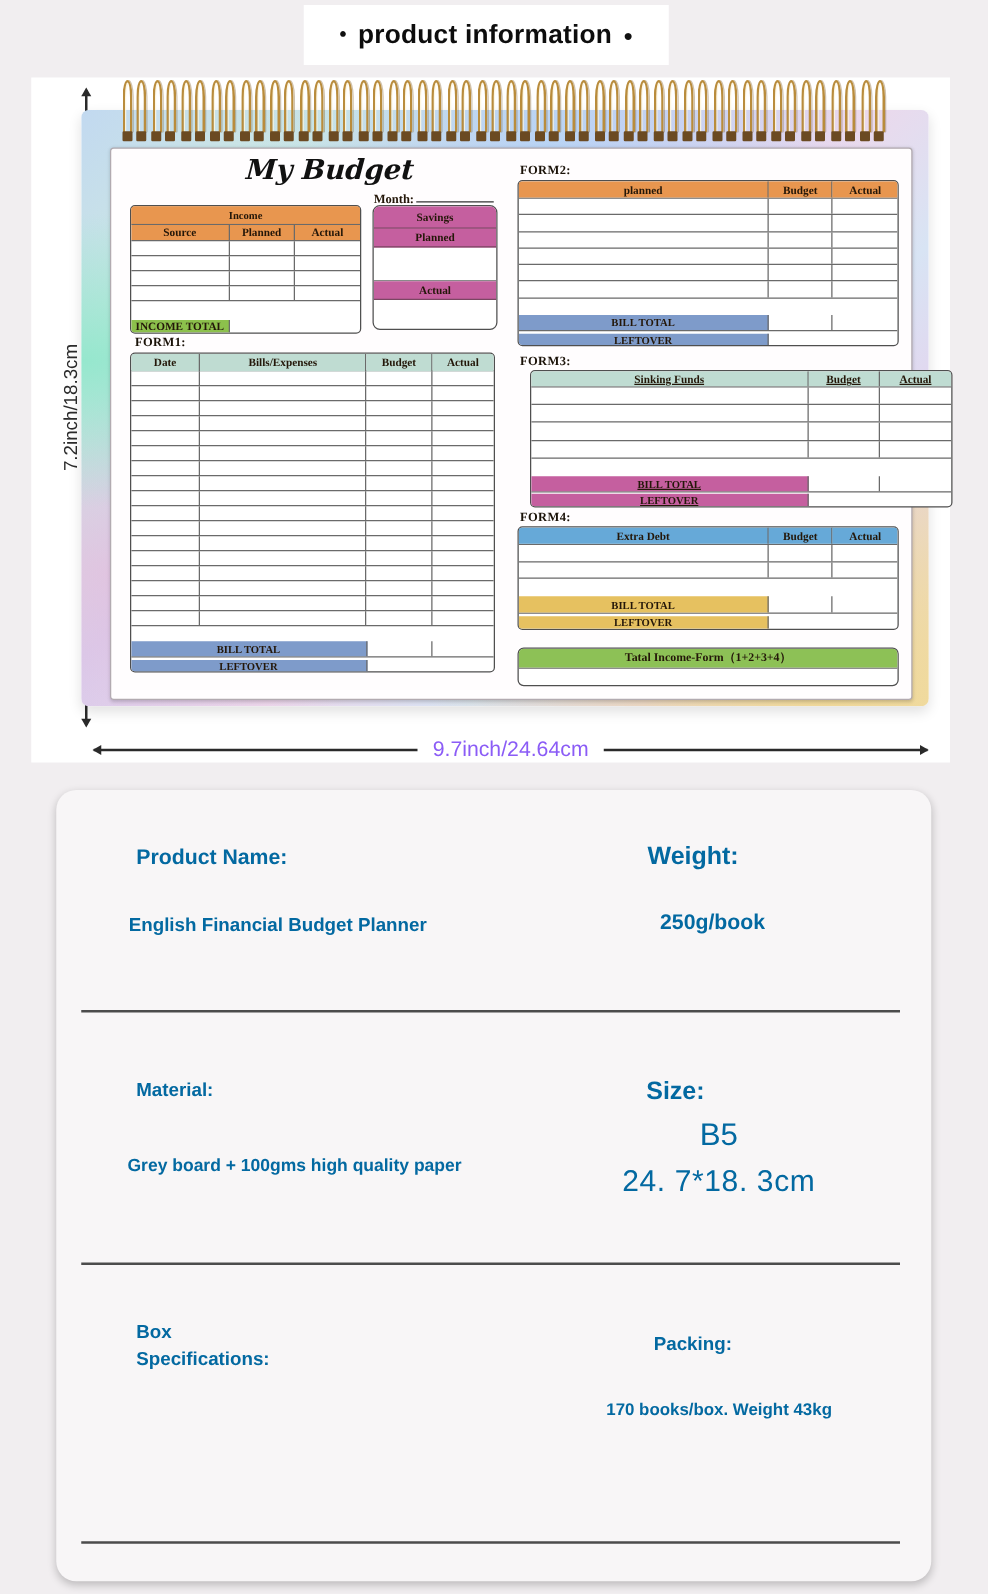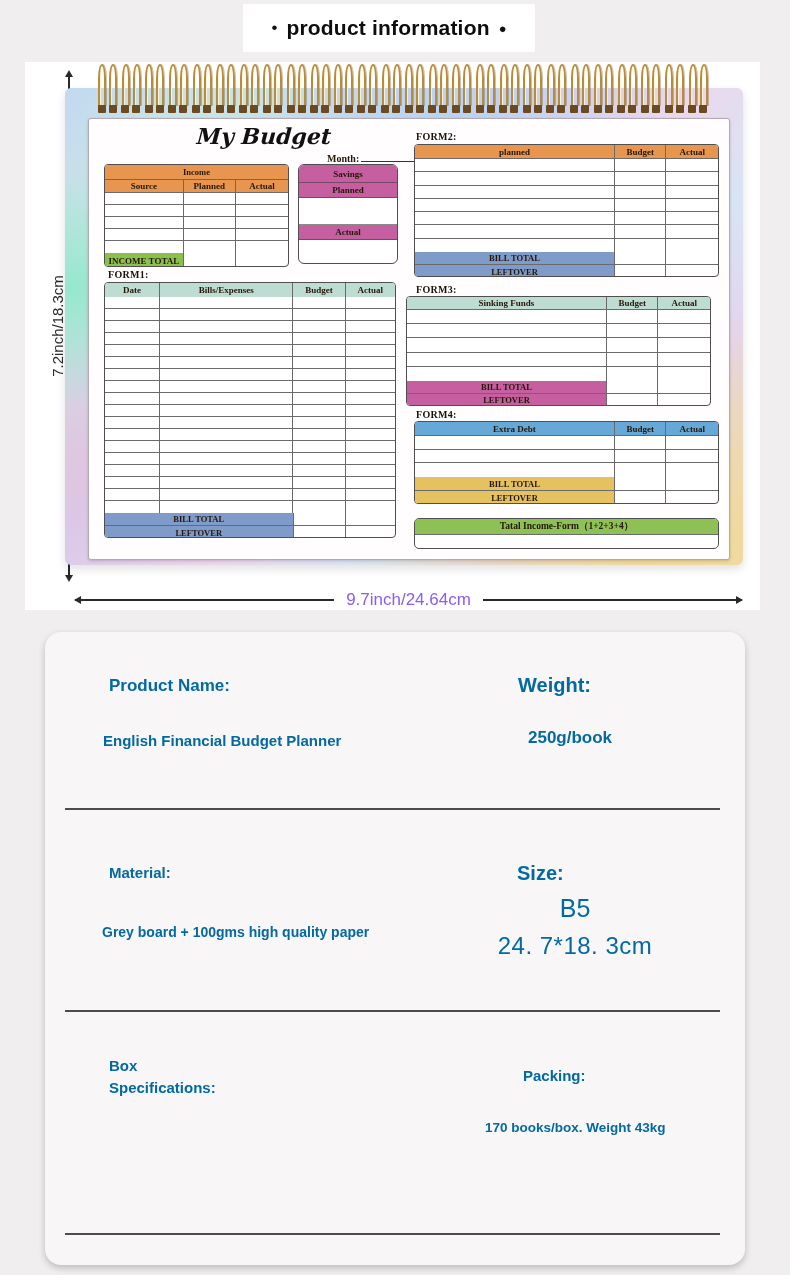--- a/index.html
+++ b/index.html
@@ -51,29 +51,29 @@
     box-shadow:inset 1px 1px 0 rgba(255,246,220,.85), 1px 0 0 rgba(120,80,20,.35);}
   .loop:after{content:'';position:absolute;left:-2.5px;bottom:-7px;width:8px;height:8px;background:#6b4a22;border-radius:1px;}
 
   
   .sheet{position:absolute;left:23px;top:30px;width:640px;height:440px;background:#fffdfe;
     border:1px solid #b2aab0;border-radius:3px;box-shadow:0 1px 3px rgba(0,0,0,.18);
     font-family:"Liberation Serif",serif;color:#241709;}
   .mybudget{position:absolute;left:95px;top:4px;width:160px;text-align:center;
     font-family:"DejaVu Serif",serif;font-style:italic;font-weight:bold;font-size:22px;color:#111;
     transform:skewX(-4deg);}
-  .month{position:absolute;left:210px;top:33px;font-size:10px;font-weight:bold;margin-left:28px;}
+  .month{position:absolute;left:210px;top:33px;font-size:10px;font-weight:bold;}
   .month .mline{display:inline-block;width:62px;border-bottom:1.5px solid #333;height:9px;margin-left:2px;}
 
   .form-label{position:absolute;font-size:10px;font-weight:bold;letter-spacing:.3px;color:#1a1208;}
 
   .tbl{position:absolute;box-sizing:border-box;border:1px solid #4f4f4f;border-radius:4px;background:#fff;
     overflow:hidden;font-weight:bold;}
   .trow{display:flex;box-sizing:border-box;border-bottom:1px solid #6a6a6a;}
-  .trow:last-child{border-bottom:0;}
+  .trow:last-child{border-bottom:0;align-items:center;}
   .tcell{box-sizing:border-box;border-right:1px solid #6a6a6a;display:flex;align-items:center;justify-content:center;
     font-size:8.5px;overflow:hidden;white-space:nowrap;}
   .tcell:last-child{border-right:0;}
   .hrow .tcell{font-size:9px;}
 
   
   .income{left:15px;top:45px;width:185px;height:103px;}
   .income .r-title{height:15px;background:var(--orange);}
   .income .r-sub{height:13px;}
   .income .r-sub .tcell{background:var(--orange);}
@@ -101,21 +101,21 @@
   .blue{background:var(--blue-total);}
 
   
   .f234 .c1{width:66%;} .f234 .c2{width:17%;} .f234 .c3{width:17%;}
   .f234 .c12{width:66%;}
   .form2{left:325px;top:25px;width:305px;height:133px;}
   .form2 .hrow{height:14px;} .form2 .hrow .tcell{background:var(--orange);}
   .form2 .erow{height:13.3px;}
   .form2 .trow.totals{height:13px;}
 
-  .form3{left:317px;top:177px;width:305px;height:110px;}
+  .form3{left:335px;top:177px;width:338px;height:110px;text-decoration:underline;}
   .form3 .hrow{height:13px;} .form3 .hrow .tcell{background:var(--teal);}
   .form3 .erow{height:14.2px;}
   .form3 .trow.totals{height:13px;}
   .mag-total{background:var(--magenta);}
 
   .form4{left:325px;top:302px;width:305px;height:83px;}
   .form4 .hrow{height:14px;} .form4 .hrow .tcell{background:var(--form4-header-blue);}
   .form4 .erow{height:13.7px;}
   .form4 .trow.totals{height:14px;}
   .yel-total{background:var(--yellow-total);}

